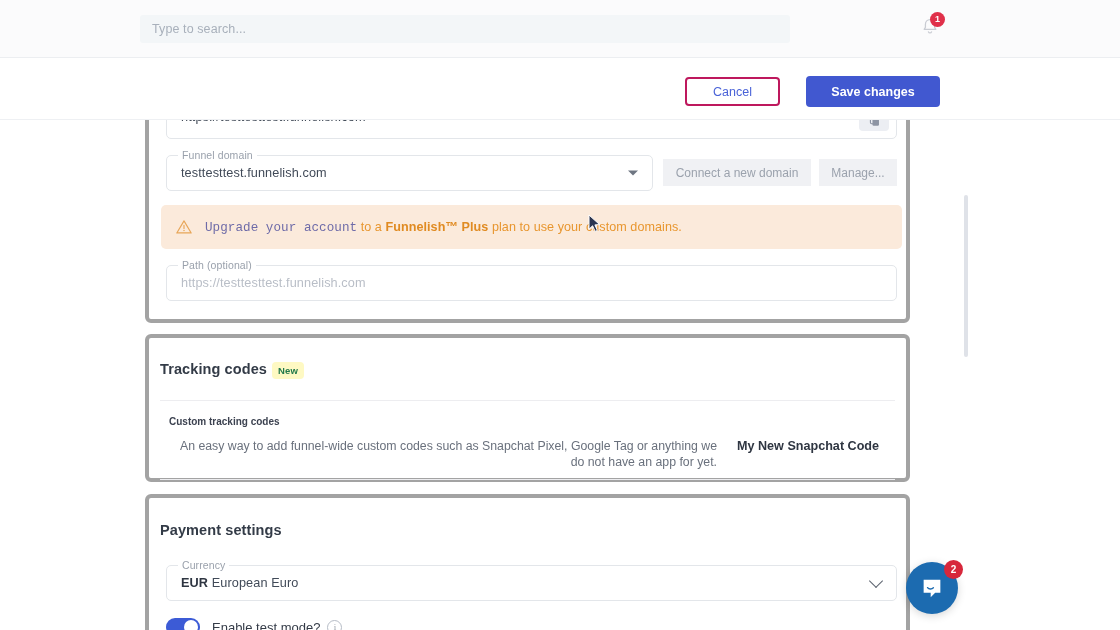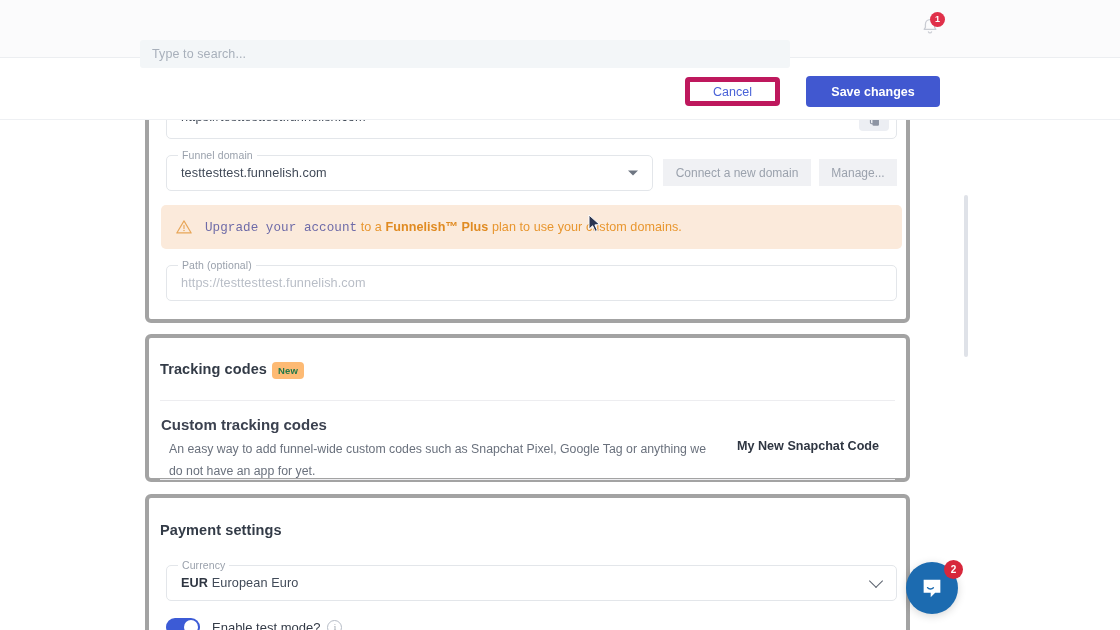--- a/index.html
+++ b/index.html
@@ -51,21 +51,20 @@
   .search-wrap {
     position: absolute;
     left: 140px; top: 15px;
     width: 650px; height: 28px;
     background: #f3f6f8;
     border-radius: 3px;
     display: flex;
     align-items: center;
     padding: 0 10px;
     box-sizing: border-box;
-    margin-top: 25px;
   }
   .search-wrap input {
     border: none;
     outline: none;
     background: transparent;
     font-family: "Liberation Sans", sans-serif;
     font-size: 12.5px;
     color: #6b7280;
     width: 100%;
     letter-spacing: .1px;
@@ -108,21 +107,21 @@
     left: 145px; top: 18px;
     font-size: 17px;
     font-weight: bold;
     color: #2e3440;
     letter-spacing: .1px;
   }
   .btn-cancel {
     position: absolute;
     left: 685px; top: 77px;
     width: 95px; height: 29px;
-    border: 5px solid #be185d;
+    border: 2px solid #be185d;
     border-radius: 4px;
     background: #ffffff;
     color: #4a63d8;
     font-size: 12.5px;
     font-family: "Liberation Sans", sans-serif;
     cursor: pointer;
     z-index: 9;
   }
   .btn-save {
     position: absolute;
@@ -257,60 +256,61 @@
 
   #field-path {
     left: 17px; top: 172px;
     width: 731px; height: 36px;
   }
 
   
   #card-tracking {
     top: 215px;
     height: 148px;
+    text-align: right;
   }
   .card-title {
     position: absolute;
     left: 11px; top: 23px;
     font-size: 14.5px;
     font-weight: bold;
     color: #333b47;
     letter-spacing: .1px;
   }
   .badge-new {
     position: absolute;
     left: 123px; top: 24px;
-    background: #fdba74;
+    background: #fef9c3;
     color: #22794a;
     font-size: 9.5px;
     font-weight: bold;
     border-radius: 4px;
     padding: 3px 6px;
     letter-spacing: .2px;
   }
   .card-divider {
     position: absolute;
     left: 11px; right: 11px;
     height: 1px;
     background: #ededf0;
   }
   .sub-title {
     position: absolute;
-    left: 12px;
-    font-size: 15px;
+    left: 20px;
+    font-size: 10px;
     font-weight: bold;
     color: #3c4250;
   }
   .sub-desc {
     position: absolute;
     left: 20px;
     width: 548px;
     font-size: 12.3px;
     color: #6a717d;
-    line-height: 22px;
+    line-height: 16px;
   }
   .right-link {
     position: absolute;
     font-size: 12.6px;
     font-weight: bold;
     color: #2f3642;
     cursor: pointer;
   }
 
   

